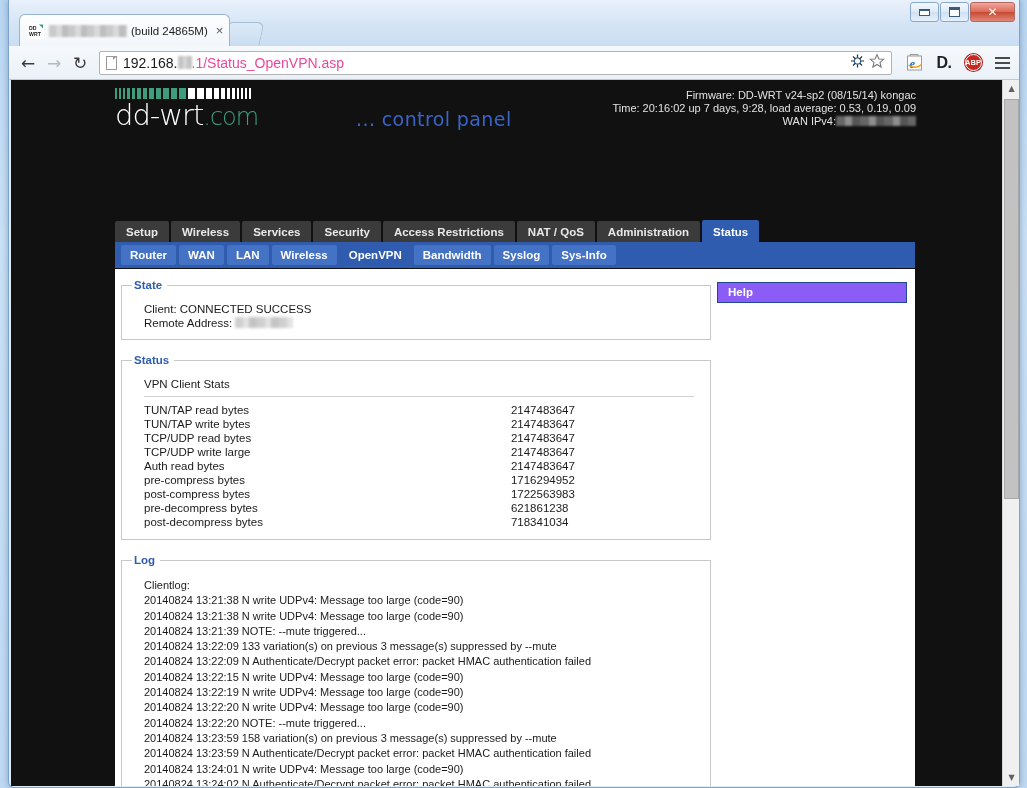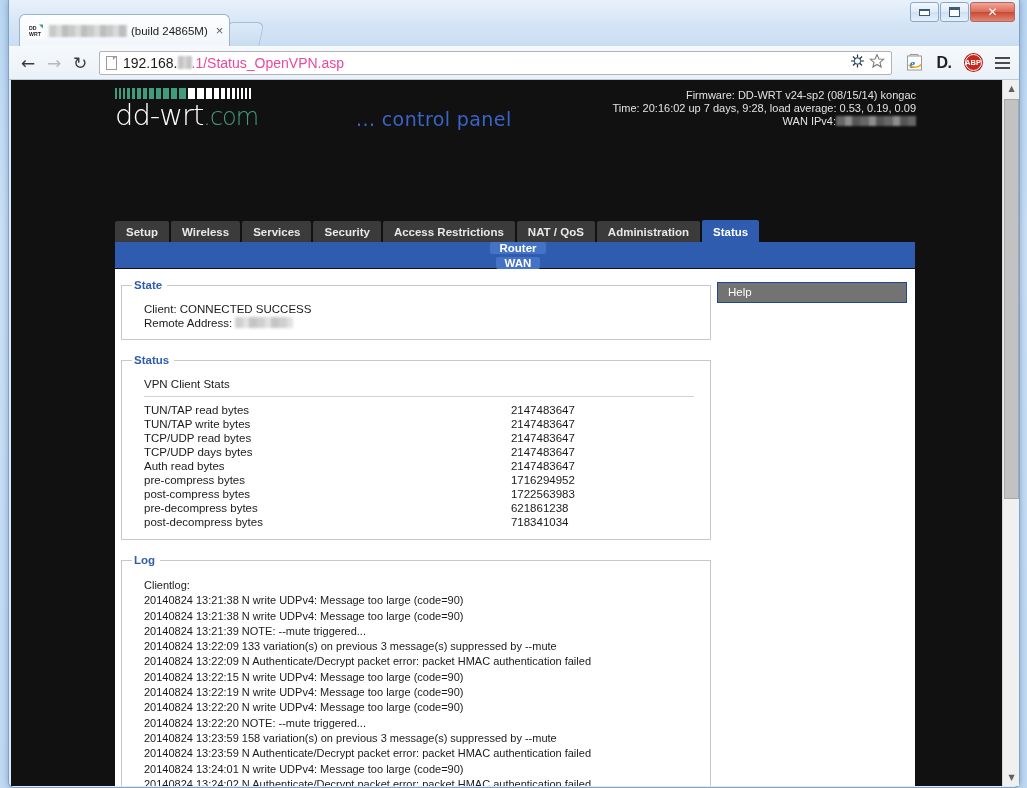--- a/index.html
+++ b/index.html
@@ -210,21 +210,21 @@
     background: #3b3b3b; color: #e8e8e8;
     font-size: 11.5px; font-weight: bold;
     display: flex; align-items: center;
     border-radius: 2px 2px 0 0;
     white-space: nowrap;
   }
   .mtab.active { background: #2f5caf; color: #ffffff; height: 24px; }
 
   .subtabs {
     position: absolute; left: 104px; top: 162px; width: 800px; height: 26px;
-    background: #2f5caf; display: flex; align-items: center; padding-left: 6px; gap: 3px; flex-direction: column;
+    background: #2f5caf; display: flex; align-items: center; padding-left: 6px; gap: 3px;
   }
   .stab {
     height: 20px; padding: 0 9px; display: flex; align-items: center;
     font-size: 11.5px; font-weight: bold; color: #ffffff;
     background: #4472c4; border-radius: 2px; white-space: nowrap;
   }
   .stab.active { background: #2f5caf; }
 
   .content {
     position: absolute; left: 104px; top: 189px;
@@ -258,21 +258,21 @@
   table.stats td.k { width: 365px; }
   table.stats td.v { width: 200px; }
 
   .log-pre {
     font-size: 11px; color: #1a1a1a; line-height: 15.3px;
     padding: 6px 0 0 12px; white-space: pre; font-family: "Liberation Sans", sans-serif;
   }
 
   .helpcol { position: absolute; left: 706px; top: 202px; width: 190px; }
   .help-head {
-    background: #737373; color: #fff; font-weight: normal; font-size: 11.5px;
+    background: #8b5cf6; color: #fff; font-weight: bold; font-size: 11.5px;
     padding: 3px 0 4px 10px; border: 1px solid #1f4890;
   }
   .help-body { background: #ffffff; height: 0px; }
 </style>
 </head>
 <body>
 
 <div class="backdrop">
   <div class="backdrop-text">4) Navigate to Setup / IPv6
 5) Make sure IPv6 is set to Disable</div>
@@ -453,21 +453,21 @@
                 </tr>
               <tr>
                   <td class="k">TUN/TAP write bytes</td>
                   <td class="v">2147483647</td>
                 </tr>
               <tr>
                   <td class="k">TCP/UDP read bytes</td>
                   <td class="v">2147483647</td>
                 </tr>
               <tr>
-                  <td class="k">TCP/UDP days bytes</td>
+                  <td class="k">TCP/UDP write large</td>
                   <td class="v">2147483647</td>
                 </tr>
               <tr>
                   <td class="k">Auth read bytes</td>
                   <td class="v">2147483647</td>
                 </tr>
               <tr>
                   <td class="k">pre-compress bytes</td>
                   <td class="v">1716294952</td>
                 </tr>

